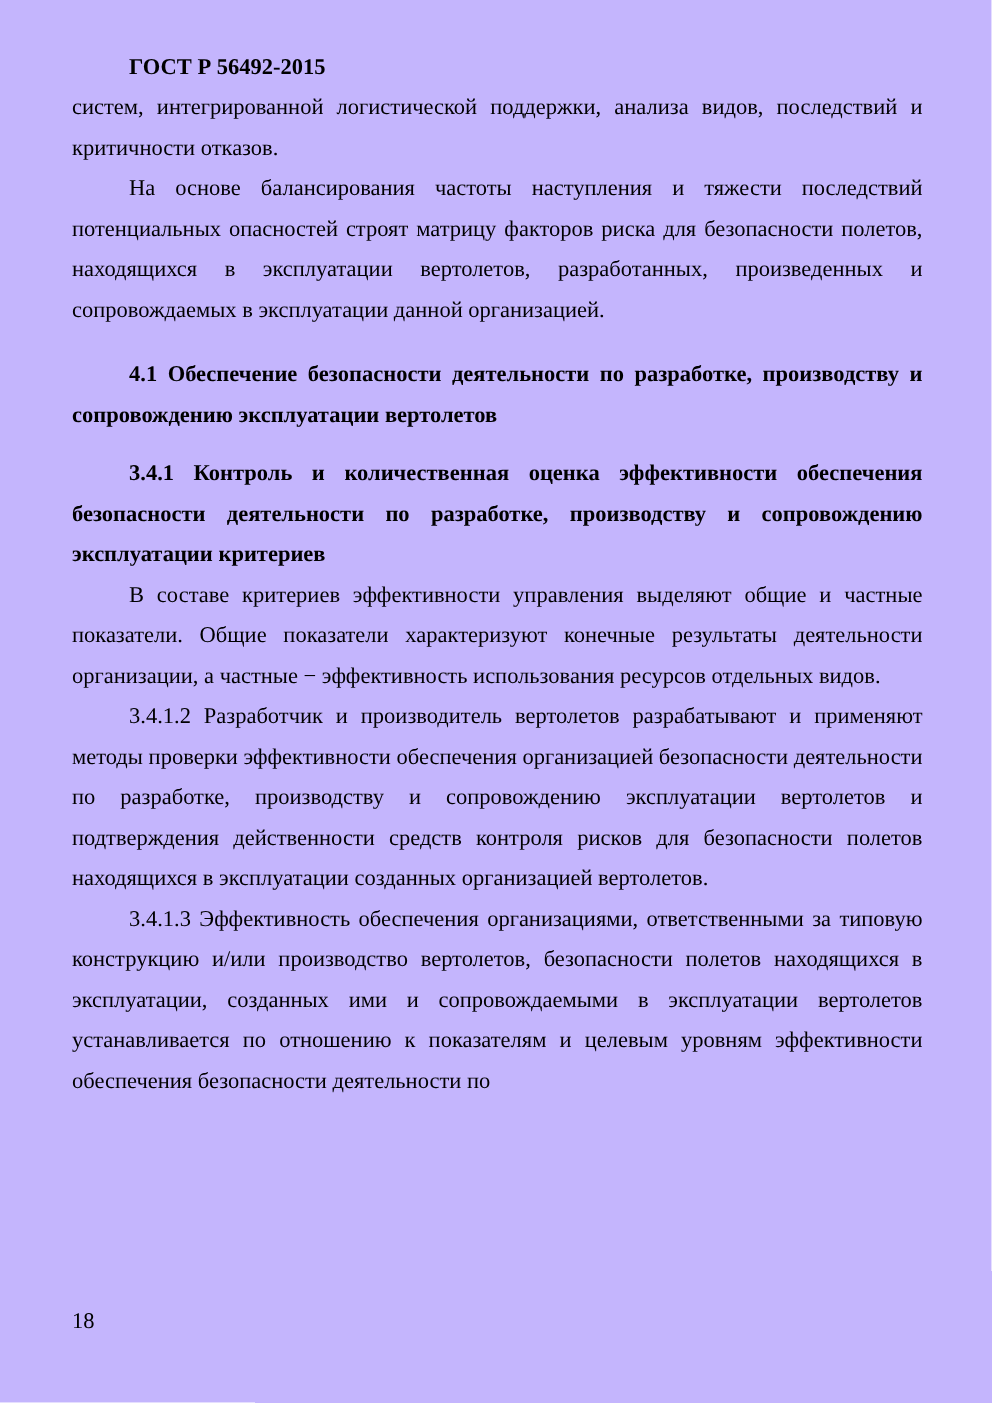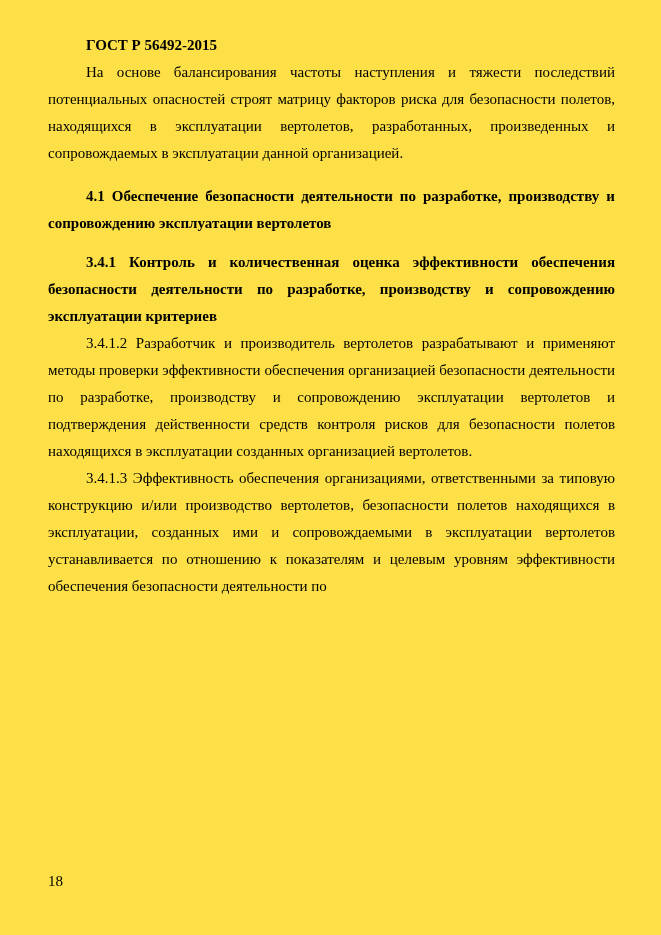--- a/index.html
+++ b/index.html
@@ -4,21 +4,21 @@
 <style>
   html, body {
     margin: 0;
     padding: 0;
     background: #ffffff;
   }
   .page {
     position: relative;
     width: 661px;
     height: 935px;
-    background: #fde047;
+    background: #c4b5fd;
     color: #000000;
     font-family: "Liberation Serif", "DejaVu Serif", serif;
     font-size: 15px;
     line-height: 27px;
     box-sizing: border-box;
     padding: 32px 46px 0 48px;
     overflow: hidden;
   }
   .doc-header {
     font-weight: bold;
@@ -50,28 +50,30 @@
   }
 </style>
 </head>
 <body>
 
 <div class="page">
   <div class="doc">
 
     <p class="doc-header">ГОСТ Р 56492-2015</p>
 
+    <p class="no-indent">систем, интегрированной логистической поддержки, анализа видов, последствий и критичности отказов.</p>
 
     <p>На основе балансирования частоты наступления и тяжести последствий потенциальных опасностей строят матрицу факторов риска для безопасности полетов, находящихся в эксплуатации вертолетов, разработанных, произведенных и сопровождаемых в эксплуатации данной организацией.</p>
 
     <p class="heading h-34">4.1 Обеспечение безопасности деятельности по разработке, производству и сопровождению эксплуатации вертолетов</p>
 
     <p class="heading h-341">3.4.1 Контроль и количественная оценка эффективности обеспечения безопасности деятельности по разработке, производству и сопровождению эксплуатации критериев</p>
 
 
+    <p>В составе критериев эффективности управления выделяют общие и частные показатели. Общие показатели характеризуют конечные результаты деятельности организации, а частные − эффективность использования ресурсов отдельных видов.</p>
 
     <p>3.4.1.2 Разработчик и производитель вертолетов разрабатывают и применяют методы проверки эффективности обеспечения организацией безопасности  деятельности по разработке, производству и сопровождению эксплуатации вертолетов и подтверждения действенности средств контроля рисков для безопасности полетов находящихся в эксплуатации созданных организацией вертолетов.</p>
 
     <p>3.4.1.3 Эффективность обеспечения организациями, ответственными за типовую конструкцию и/или производство вертолетов, безопасности полетов находящихся в эксплуатации, созданных ими и сопровождаемыми в эксплуатации вертолетов устанавливается по отношению к показателям и целевым уровням эффективности обеспечения безопасности деятельности по</p>
 
   </div>
 
   <div class="page-number">18</div>
 </div>
 

